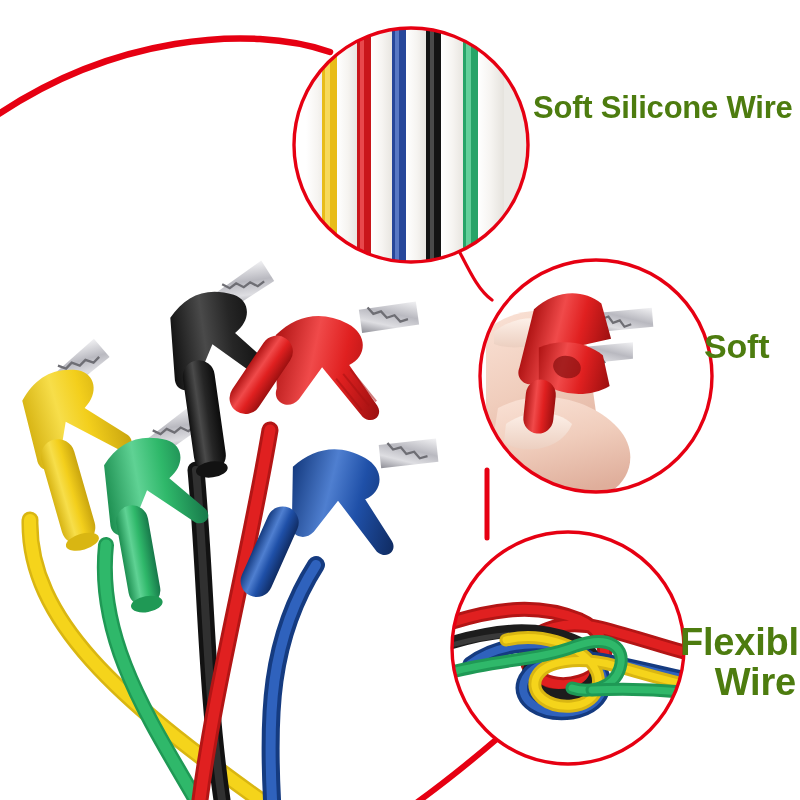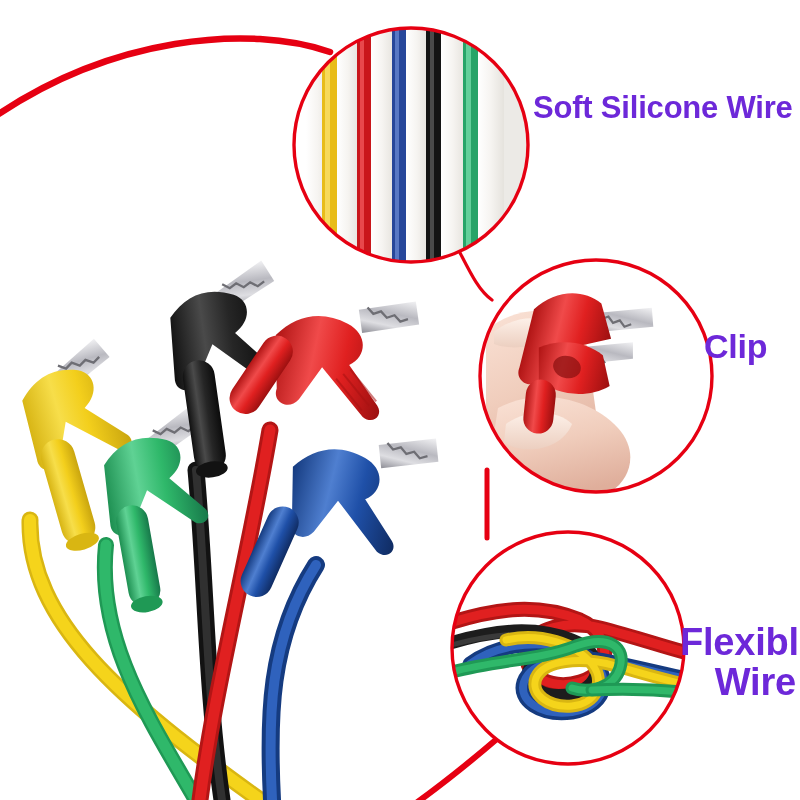--- a/index.html
+++ b/index.html
@@ -1,19 +1,19 @@
 <!DOCTYPE html>
 <html><head>
 <meta charset="utf-8">
 <style>
   html,body{margin:0;padding:0;background:#ffffff;}
   body{width:800px;height:800px;overflow:hidden;font-family:"Liberation Sans",sans-serif;}
   #stage{position:relative;width:800px;height:800px;background:#fff;}
   #scene{position:absolute;left:0;top:0;width:800px;height:800px;}
-  .callout-label{position:absolute;color:#6d28d9;font-family:"Liberation Sans",sans-serif;font-weight:700;line-height:1.06;white-space:pre-line;}
+  .callout-label{position:absolute;color:#4d7c0f;font-family:"Liberation Sans",sans-serif;font-weight:700;line-height:1.06;white-space:pre-line;}
   #label-wire{left:533px;top:92px;font-size:31px;letter-spacing:-0.2px;}
   #label-clip{left:704px;top:328px;font-size:34px;letter-spacing:-0.2px;}
   #label-flex{left:680px;top:622px;font-size:38px;letter-spacing:-0.2px;text-align:right;width:116px;}
 </style>
 </head>
 <body>
 
 <div id="stage">
 
   <svg id="scene" viewBox="0 0 800 800">
@@ -209,17 +209,17 @@
           <path d="M 452 672 C 496 660 540 660 576 646 C 610 634 626 648 620 668 C 614 688 590 694 572 688" stroke="#2fb86a" stroke-width="7"></path>
           <path d="M 592 690 C 632 688 668 690 702 694" stroke="#1f9955" stroke-width="13"></path>
           <path d="M 592 690 C 632 688 668 690 702 694" stroke="#2fb86a" stroke-width="7"></path>
         </g>
       </g>
       <circle cx="568" cy="648" r="116" fill="none" stroke="#e60012" stroke-width="3.4"></circle>
     </g>
   </svg>
 
   <div class="callout-label" id="label-wire">Soft Silicone Wire</div>
-  <div class="callout-label" id="label-clip">Clip</div>
+  <div class="callout-label" id="label-clip">Soft</div>
   <div class="callout-label" id="label-flex">Flexible
 Wire</div>
 
 </div>
 
 </body></html>

